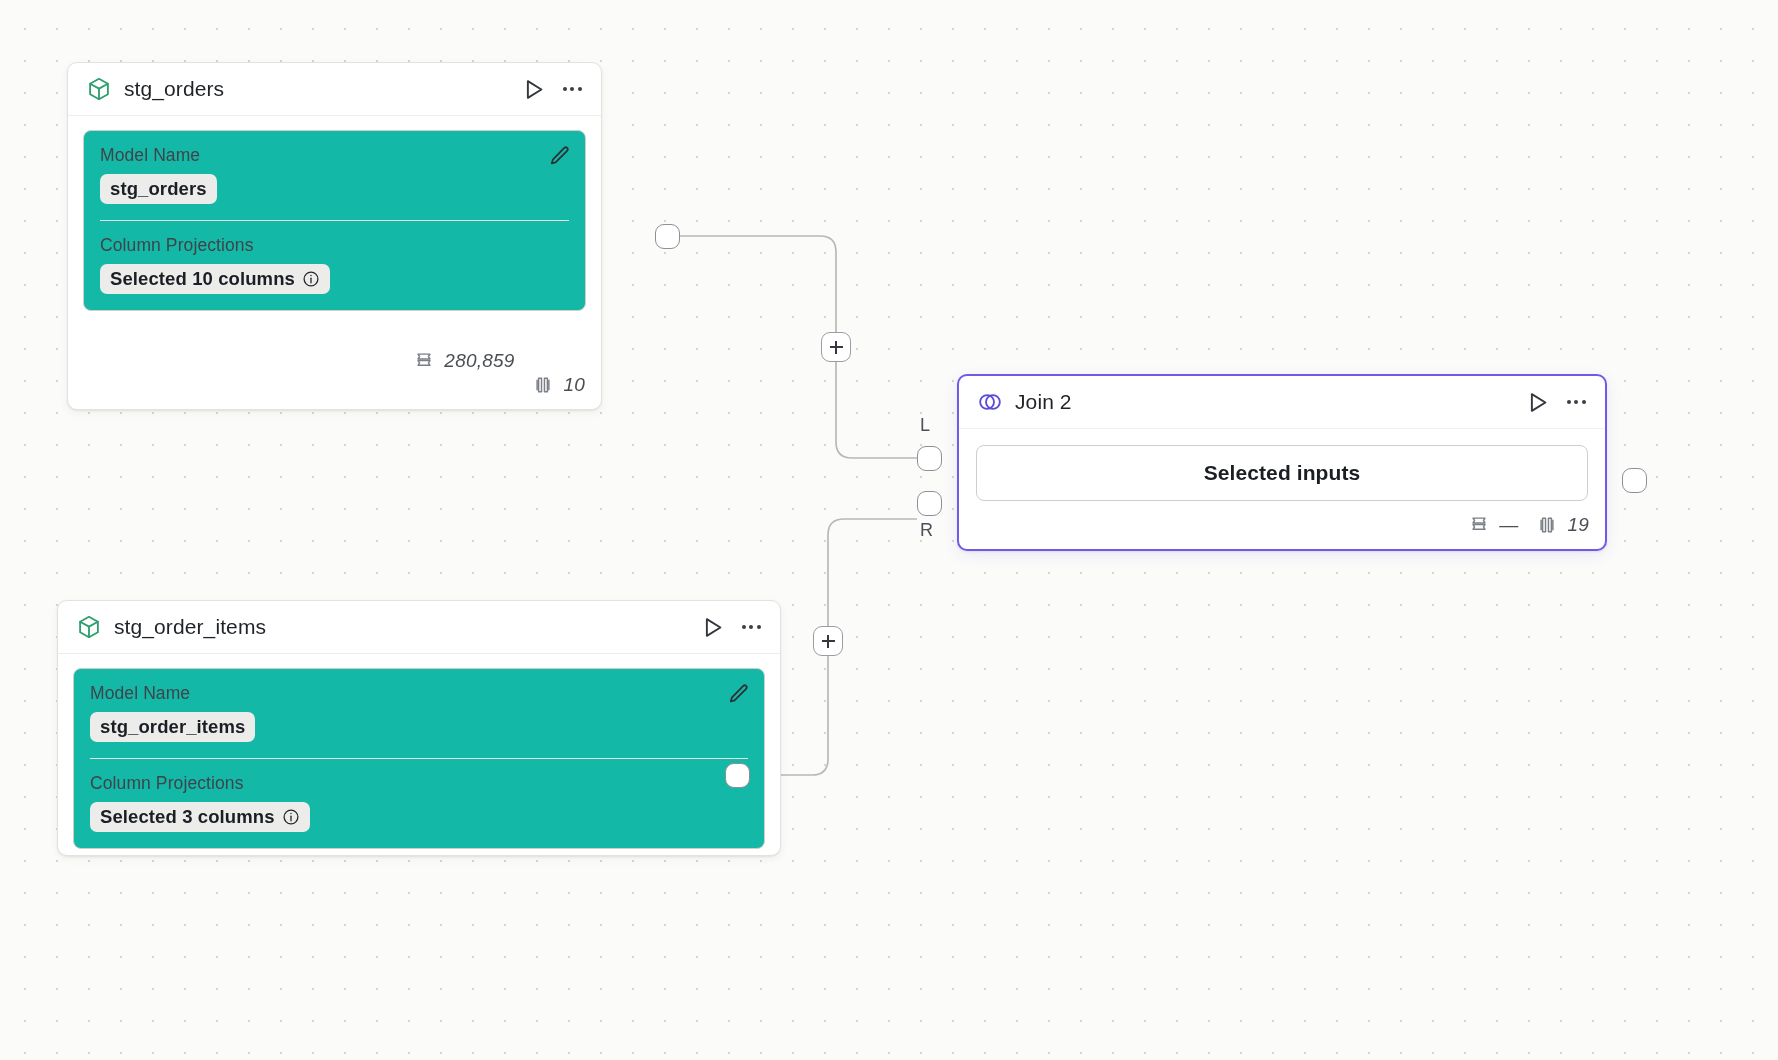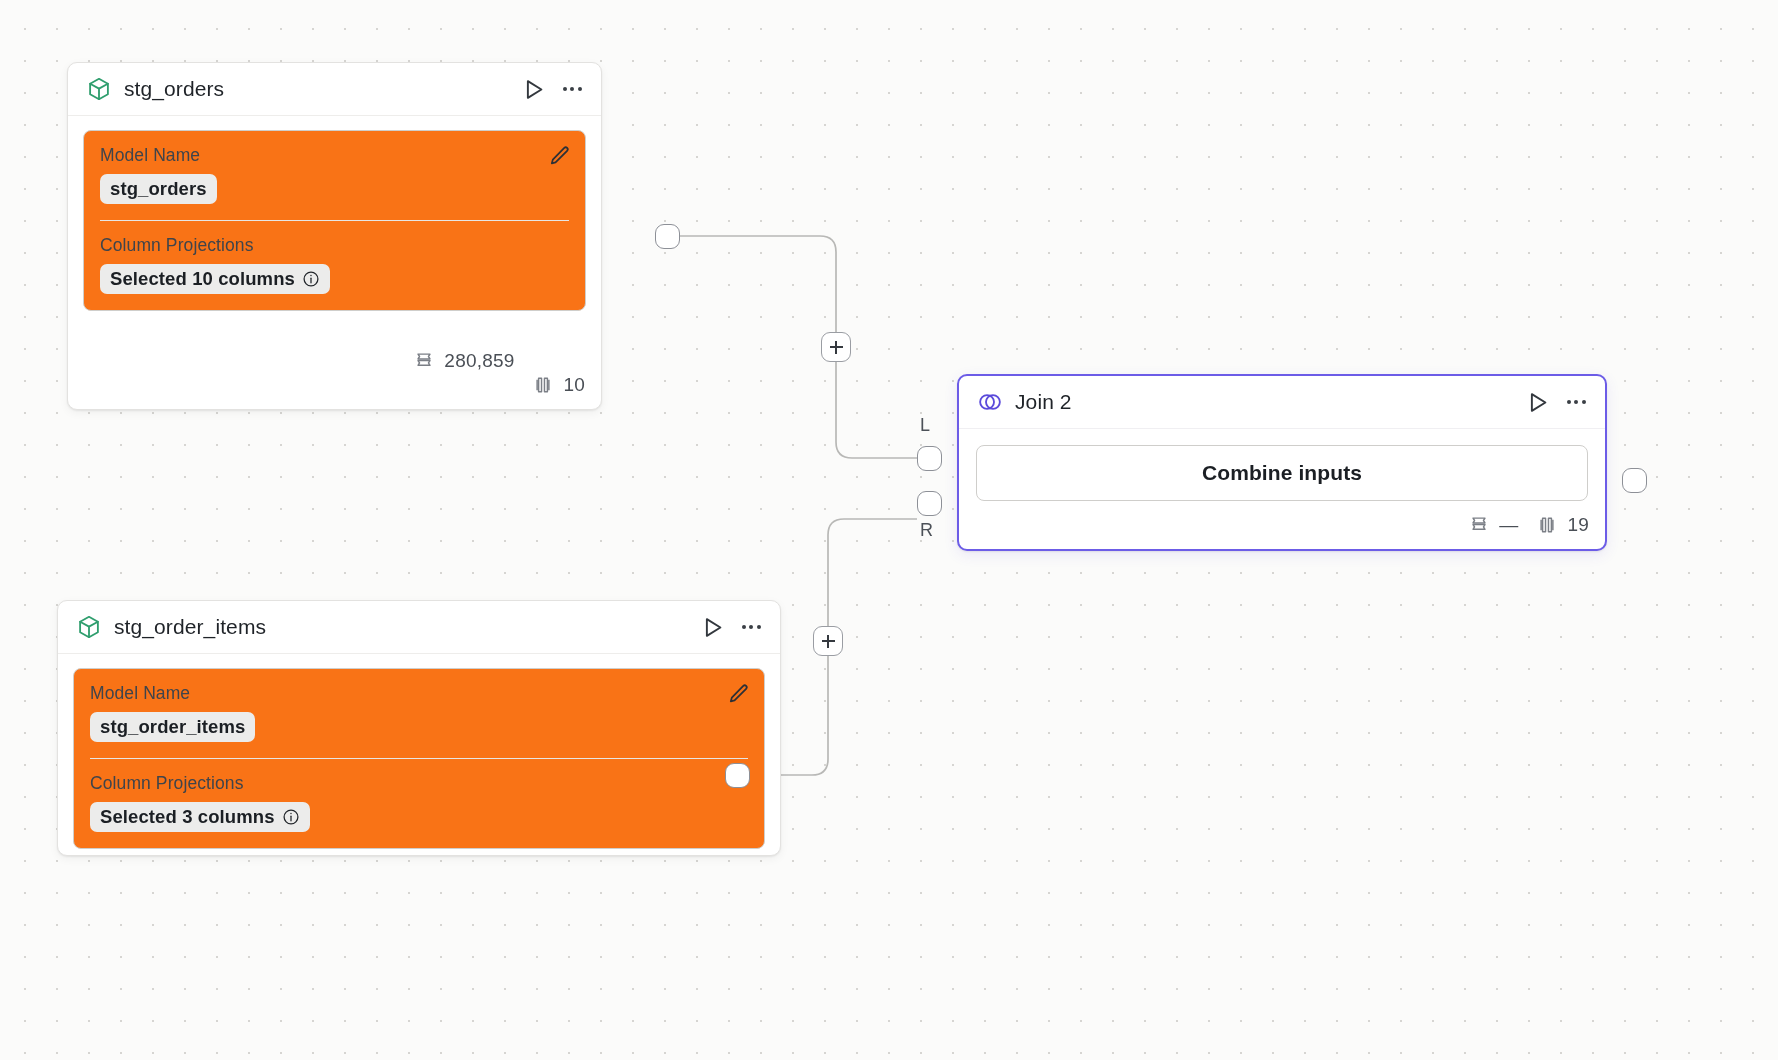--- a/index.html
+++ b/index.html
@@ -82,21 +82,21 @@
     background: #3a3f45; display: block;
   }
 
   .node-body { padding: 14px 15px 6px 15px; }
 
   .prop-box {
     border: 1px solid #cfcecb;
     border-radius: 8px;
     padding: 14px 16px 16px 16px;
     position: relative;
-    background: #f97316;
+    background: #14b8a6;
   }
 
   .prop-label {
     font-size: 17.5px;
     color: #3f444b;
     font-weight: 400;
     margin-bottom: 8px;
     letter-spacing: .1px;
   }
 
@@ -129,20 +129,21 @@
   }
 
   .node-footer {
     display: flex;
     align-items: center;
     justify-content: flex-end;
     gap: 10px;
     padding: 9px 16px 13px 10px;
     font-size: 19px;
     color: #5c6068;
+    font-style: italic;
   }
   .stat { display: flex; align-items: center; gap: 9px; }
   .stat-value { font-size: 19px; color: #4a4f56; letter-spacing: .2px; }
 
   
   .node.selected {
     border: 2px solid #6c5ce7;
     box-shadow: 0 1px 2px rgba(16,17,20,.07), 0 4px 14px rgba(90,70,220,.10);
   }
   .node.selected .node-header { border-bottom-color: #f0eff2; }
@@ -365,21 +366,21 @@
         </svg>
       </span>
       <span class="dots-icon">
         <i></i>
           <i></i>
           <i></i>
       </span>
     </div>
 
     <div class="node-body" style="padding:16px 17px 4px 17px;">
-      <div class="combine-btn">Combine inputs</div>
+      <div class="combine-btn">Selected inputs</div>
     </div>
 
     <div class="node-footer">
       <span class="stat">
         <span style="display:flex;">
           <svg width="22" height="22" viewBox="0 0 24 24" fill="none" stroke="#7b7f86" stroke-width="1.6" stroke-linejoin="round">
             <path d="M5.5 4.5h13l-1.6 2.6 1.6 2.6h-13l1.6-2.6z"></path>
             <path d="M5.5 11.5h13l-1.6 2.6 1.6 2.6h-13l1.6-2.6z"></path>
           </svg>
         </span>

